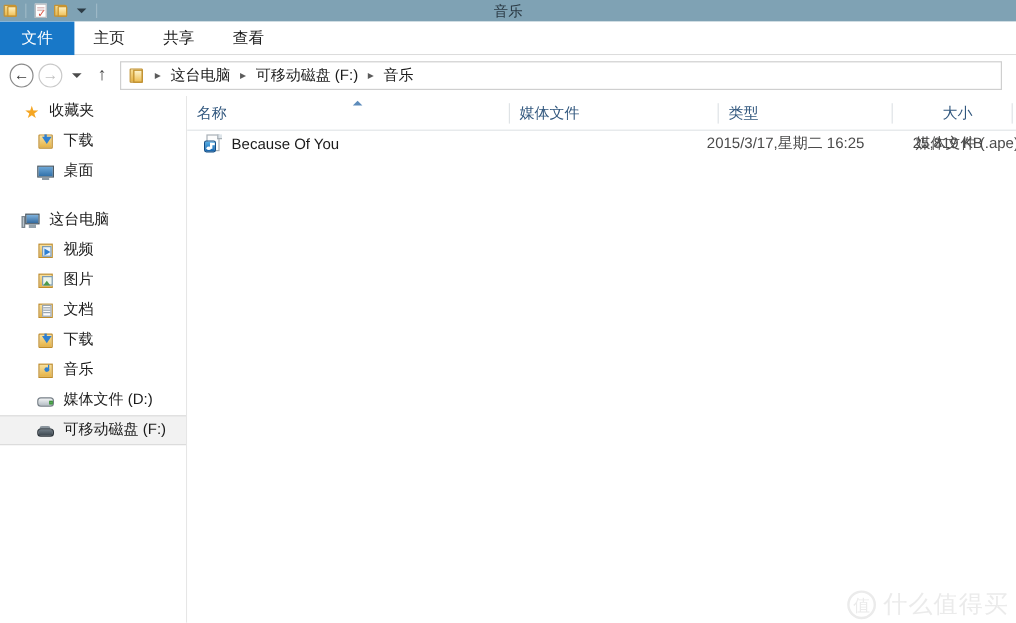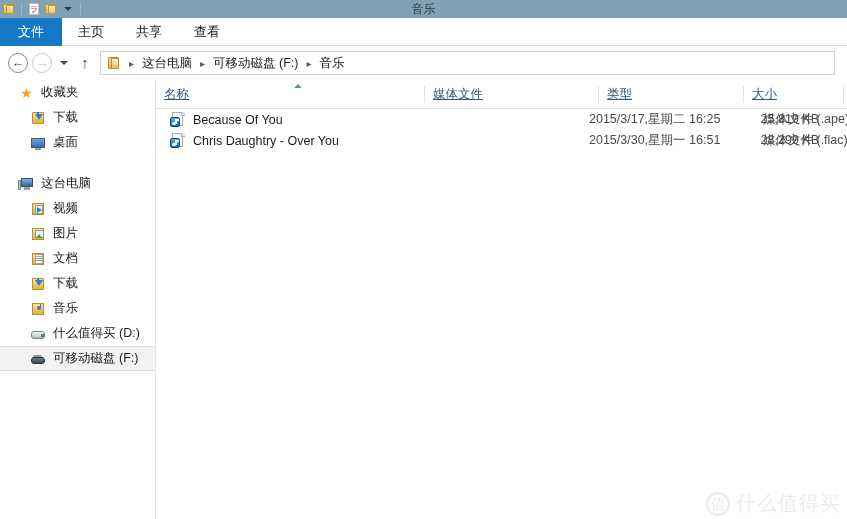--- a/index.html
+++ b/index.html
@@ -157,21 +157,21 @@
 
   .nav-gap { height:16px; }
 
   
   .colhdr {
     position:absolute; left:0; top:0; width:691px; height:29px;
     border-bottom:1px solid #e2e5e8; background:#ffffff;
   }
   .col {
     position:absolute; top:0; height:28px; font-size:12.5px; color:#31577e;
-    line-height:28px; padding-left:8px; white-space:nowrap;text-decoration:underline;
+    line-height:28px; padding-left:8px; white-space:nowrap;
   }
   .col .divline { position:absolute; right:0; top:6px; width:1px; height:17px; background:#dfe3e6; }
   .sortarrow {
     position:absolute; width:0; height:0;
     border-left:4px solid transparent; border-right:4px solid transparent;
     border-bottom:4px solid #5d8cbb;
   }
 
   
   .rows { position:absolute; left:0; top:29px; width:691px; }
@@ -345,21 +345,21 @@
             <i class="nt"></i>
             <i class="st"></i>
         </span>
         <span class="lbl">音乐</span>
       </div>
       <div class="nav-item child">
         <span class="nav-icon i-hdd">
           <i class="drv"></i>
             <i class="grn"></i>
         </span>
-        <span class="lbl">什么值得买 (D:)</span>
+        <span class="lbl">媒体文件 (D:)</span>
       </div>
       <div class="nav-item child sel">
         <span class="nav-icon i-usb">
           <i class="cap"></i>
             <i class="drv"></i>
         </span>
         <span class="lbl">可移动磁盘 (F:)</span>
       </div>
 
       <div class="nav-gap"></div>
@@ -377,21 +377,21 @@
           <i class="divline"></i>
         </div>
         <div class="col" style="left:269px; width:174px;">
           <span>媒体文件</span>
           <i class="divline"></i>
         </div>
         <div class="col" style="left:443px; width:145px;">
           <span>类型</span>
           <i class="divline"></i>
         </div>
-        <div class="col" style="left:588px; width:100px;">
+        <div class="col" style="left:588px; width:100px;text-align:center;">
           <span>大小</span>
           <i class="divline"></i>
         </div>
       </div>
 
       <div class="rows">
 
         <div class="row">
           <div class="fname">
             <span class="fileicon">
@@ -402,36 +402,20 @@
                 <i class="nflag"></i>
                 <i class="nhead"></i>
             </span>
             <span>Because Of You</span>
           </div>
           <div class="cell date">2015/3/17,星期二 16:25</div>
           <div class="cell type">媒体文件 (.ape)</div>
           <div class="cell size">25,819 KB</div>
         </div>
 
-        <div class="row">
-          <div class="fname">
-            <span class="fileicon">
-              <i class="pg"></i>
-                <i class="fold"></i>
-                <i class="badge"></i>
-              <i class="nstem"></i>
-                <i class="nflag"></i>
-                <i class="nhead"></i>
-            </span>
-            <span>Chris Daughtry - Over You</span>
-          </div>
-          <div class="cell date">2015/3/30,星期一 16:51</div>
-          <div class="cell type">媒体文件 (.flac)</div>
-          <div class="cell size">28,299 KB</div>
-        </div>
 
       </div>
     </div>
   </div>
 
   <div class="watermark">
     <span class="wm-circle">值</span>
     <span class="wm-text">什么值得买</span>
   </div>
 

